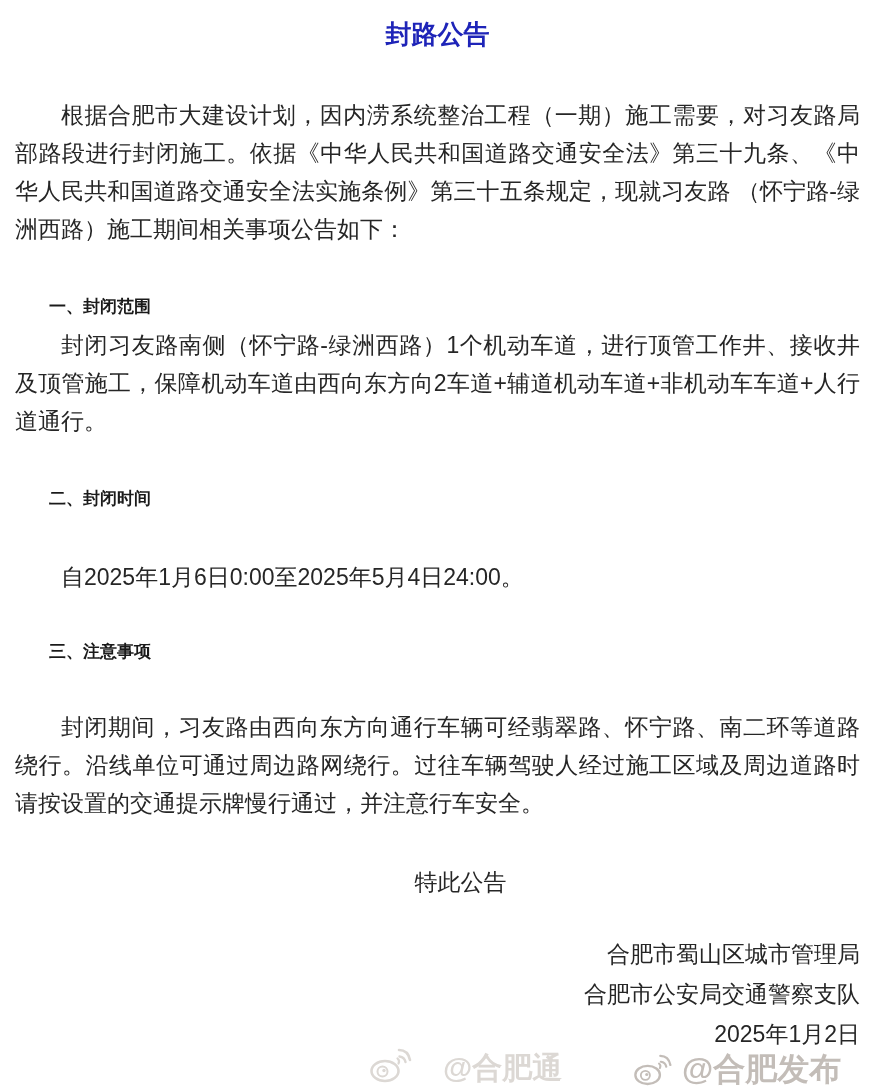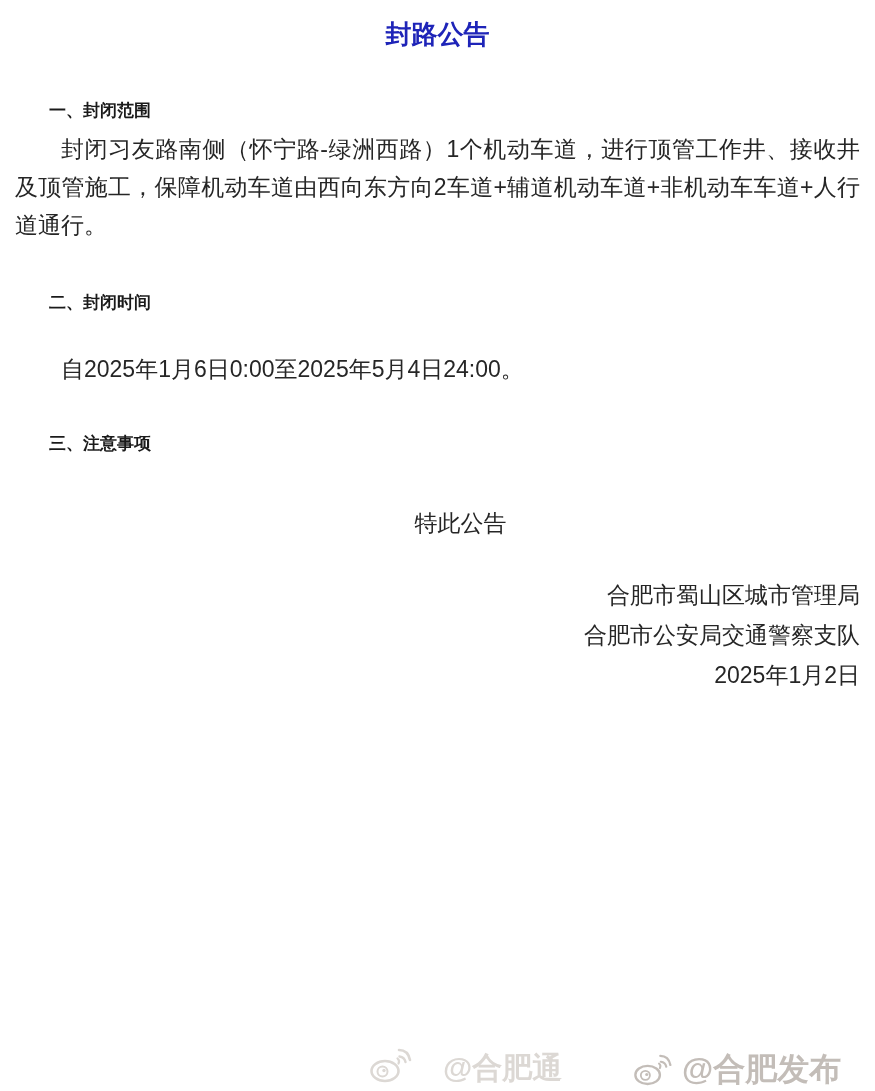--- a/index.html
+++ b/index.html
@@ -11,47 +11,49 @@
     text-align:justify;
   }
   .title{
     font-size:26px;line-height:36px;font-weight:700;color:#1e24b8;
     text-align:center;margin:0;text-indent:0;
   }
   .para{margin:0;text-indent:2em;}
   .heading{margin:0;font-size:17px;font-weight:700;color:#1a1a1a;text-indent:2em;text-align:left;}
   .closing{margin:0;text-indent:2em;text-align:center;}
   .mt44{margin-top:44px}.mt40{margin-top:40px}.mt38{}
-  .mt36{margin-top:28px}.mt37{margin-top:37px}.mt41{margin-top:41px}
+  .mt36{margin-top:40px}.mt37{margin-top:37px}.mt41{margin-top:41px}
   .signoff{margin:33px 0 0 0;text-align:right;line-height:40px;text-indent:0;}
   .signoff div{text-indent:0;}
   .wm{
     position:absolute;display:flex;align-items:flex-end;gap:8px;
     font-weight:700;white-space:nowrap;text-indent:0;line-height:1;z-index:5;
     pointer-events:none;
   }
   .wm-center{left:370px;top:1046px;color:#dcd8d4;font-size:30px;gap:29px;}
   .wm-right{left:634px;top:1052px;color:rgba(158,149,140,0.62);font-size:32px;align-items:center;}
   .wm svg{display:block;}
 </style>
 </head>
 <body>
 
 <div class="page">
 
   <h1 class="title">封路公告</h1>
 
+  <p class="para mt44">根据合肥市大建设计划，因内涝系统整治工程（一期）施工需要，对习友路局部路段进行封闭施工。依据《中华人民共和国道路交通安全法》第三十九条、《中华人民共和国道路交通安全法实施条例》第三十五条规定，现就习友路 （怀宁路-绿洲西路）施工期间相关事项公告如下：</p>
 
   <h2 class="heading mt40">一、封闭范围</h2>
   <p class="para mt38">封闭习友路南侧（怀宁路-绿洲西路）1个机动车道，进行顶管工作井、接收井及顶管施工，保障机动车道由西向东方向2车道+辅道机动车道+非机动车车道+人行道通行。</p>
 
   <h2 class="heading mt40">二、封闭时间</h2>
   <p class="para mt36">自2025年1月6日0:00至2025年5月4日24:00。</p>
 
   <h2 class="heading mt37">三、注意事项</h2>
+  <p class="para mt37">封闭期间，习友路由西向东方向通行车辆可经翡翠路、怀宁路、南二环等道路绕行。沿线单位可通过周边路网绕行。过往车辆驾驶人经过施工区域及周边道路时请按设置的交通提示牌慢行通过，并注意行车安全。</p>
 
   <p class="closing mt41">特此公告</p>
 
   <div class="signoff">
     <div>合肥市蜀山区城市管理局</div>
     <div>合肥市公安局交通警察支队</div>
     <div>2025年1月2日</div>
   </div>
 
   <div class="wm wm-center">

